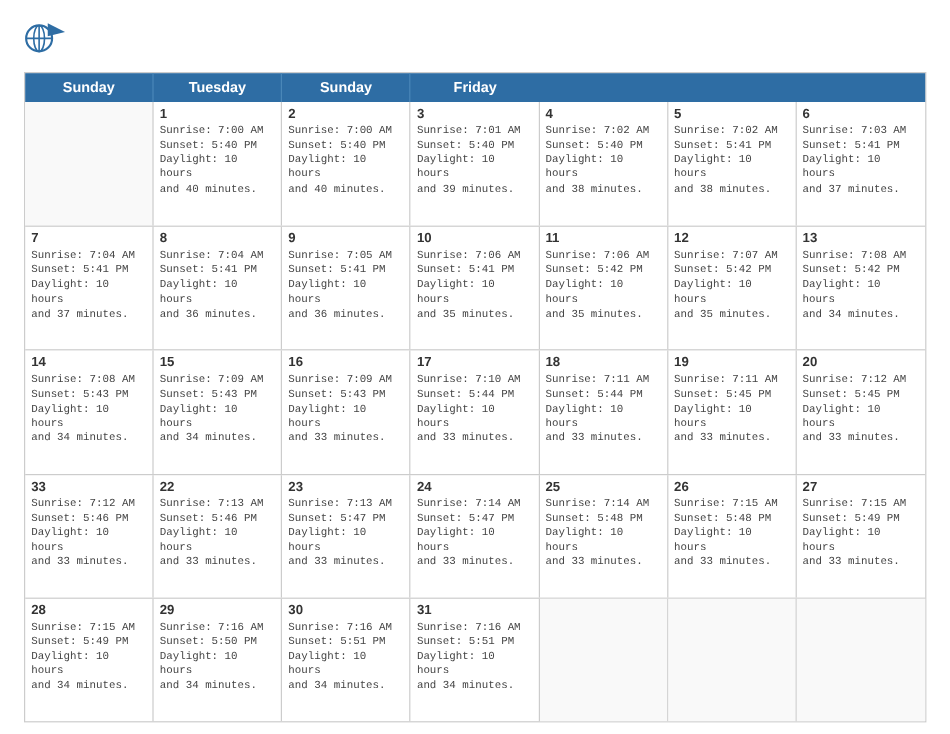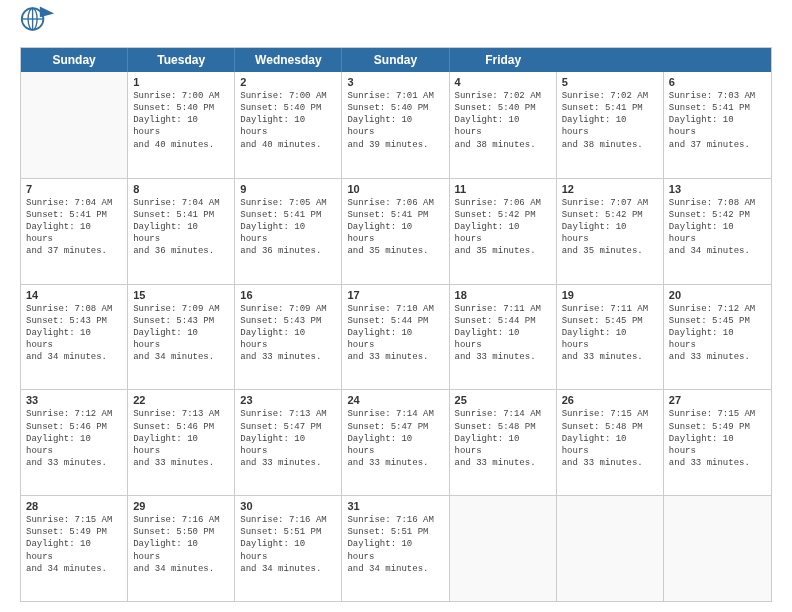--- a/index.html
+++ b/index.html
@@ -6,21 +6,21 @@
     body {
       width: 792px;
       height: 612px;
       font-family: Arial, Helvetica, sans-serif;
       background: #fff;
       overflow: hidden;
     }
     .page {
       width: 792px;
       height: 612px;
-      padding: 1px 20px 10px 20px;
+      padding: 14px 20px 10px 20px;
       display: flex;
       flex-direction: column;
     }
     .header {
       display: flex;
       justify-content: space-between;
       align-items: flex-start;
       margin-bottom: 10px;
     }
     .logo {
@@ -134,21 +134,20 @@
     <div class="title-block">
       <div class="month-title"></div>
       <div class="location"></div>
     </div>
   </div>
 
   <div class="calendar">
     <div class="cal-header">
     <div class="cal-header-cell">Sunday</div>
         <div class="cal-header-cell">Tuesday</div>
-        <div class="cal-header-cell">Wednesday</div>
         <div class="cal-header-cell">Sunday</div>
         <div class="cal-header-cell">Friday</div>
       </div>
     <div class="cal-body">
     <div class="cal-row">
           <div class="cal-cell empty"></div>
           <div class="cal-cell">
             <span class="day-num">1</span>
             <div class="cell-info">Sunrise: 7:00 AM<br>Sunset: 5:40 PM<br>Daylight: 10 hours<br>and 40 minutes.</div>
           </div>

